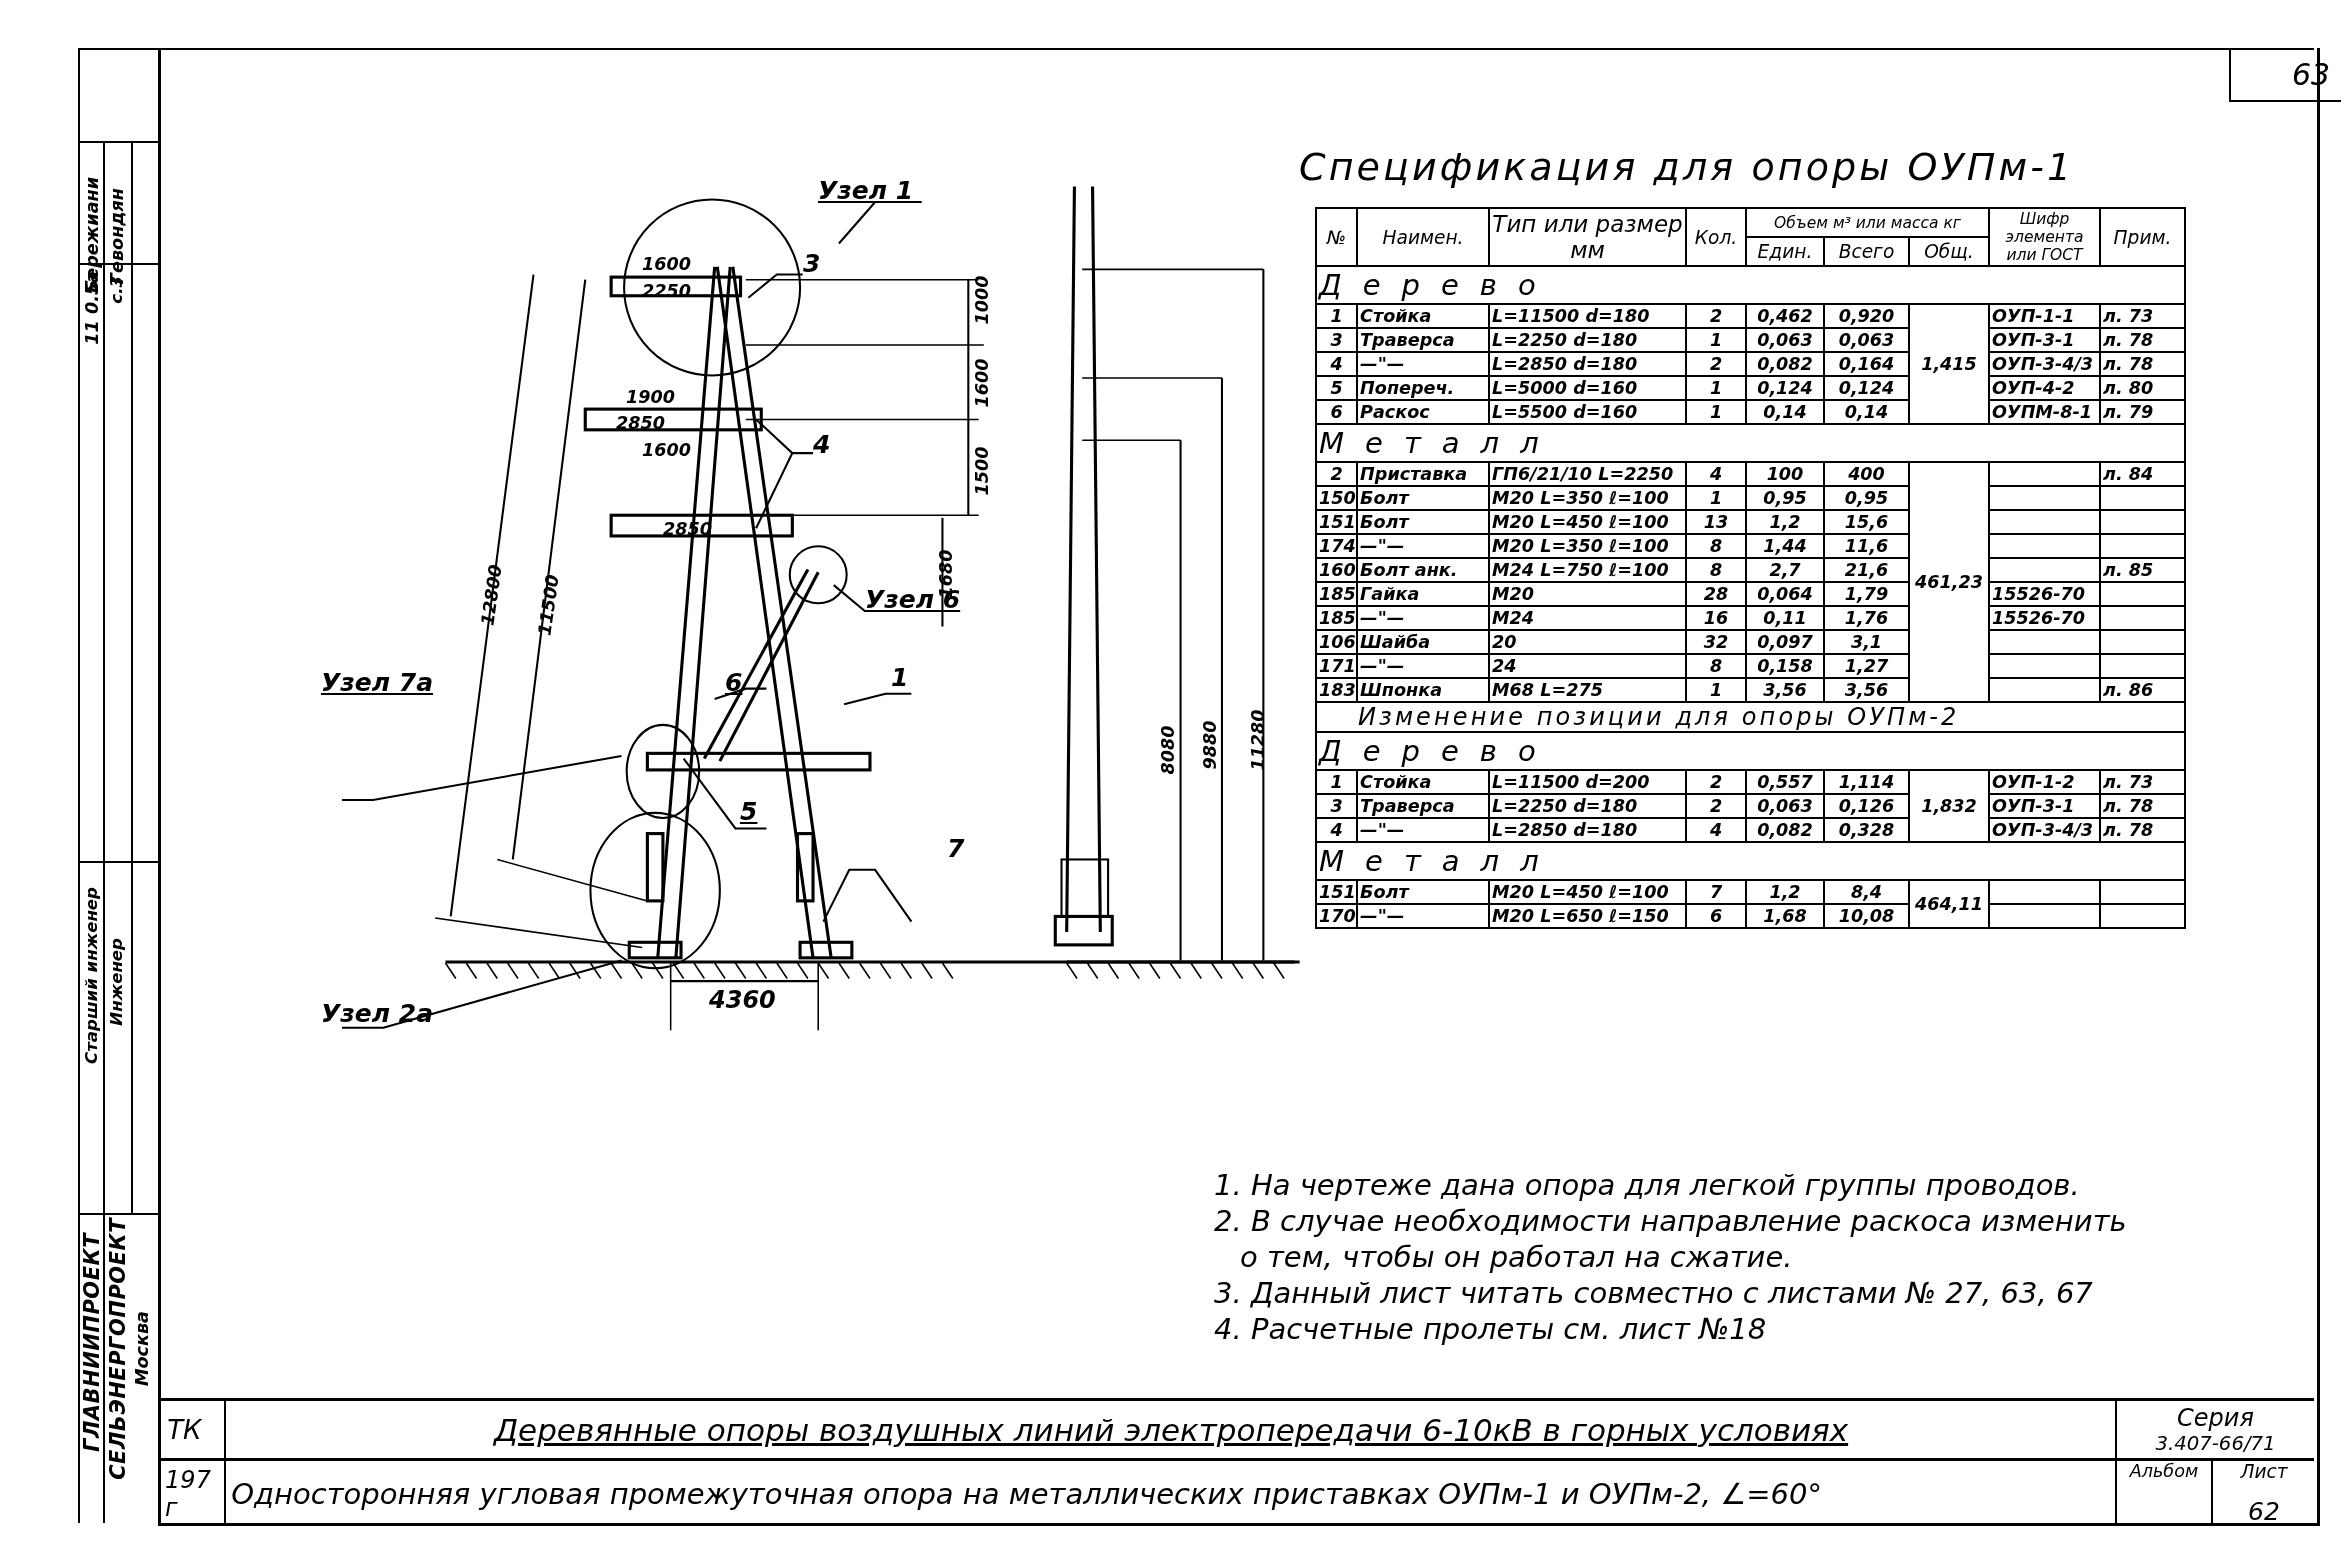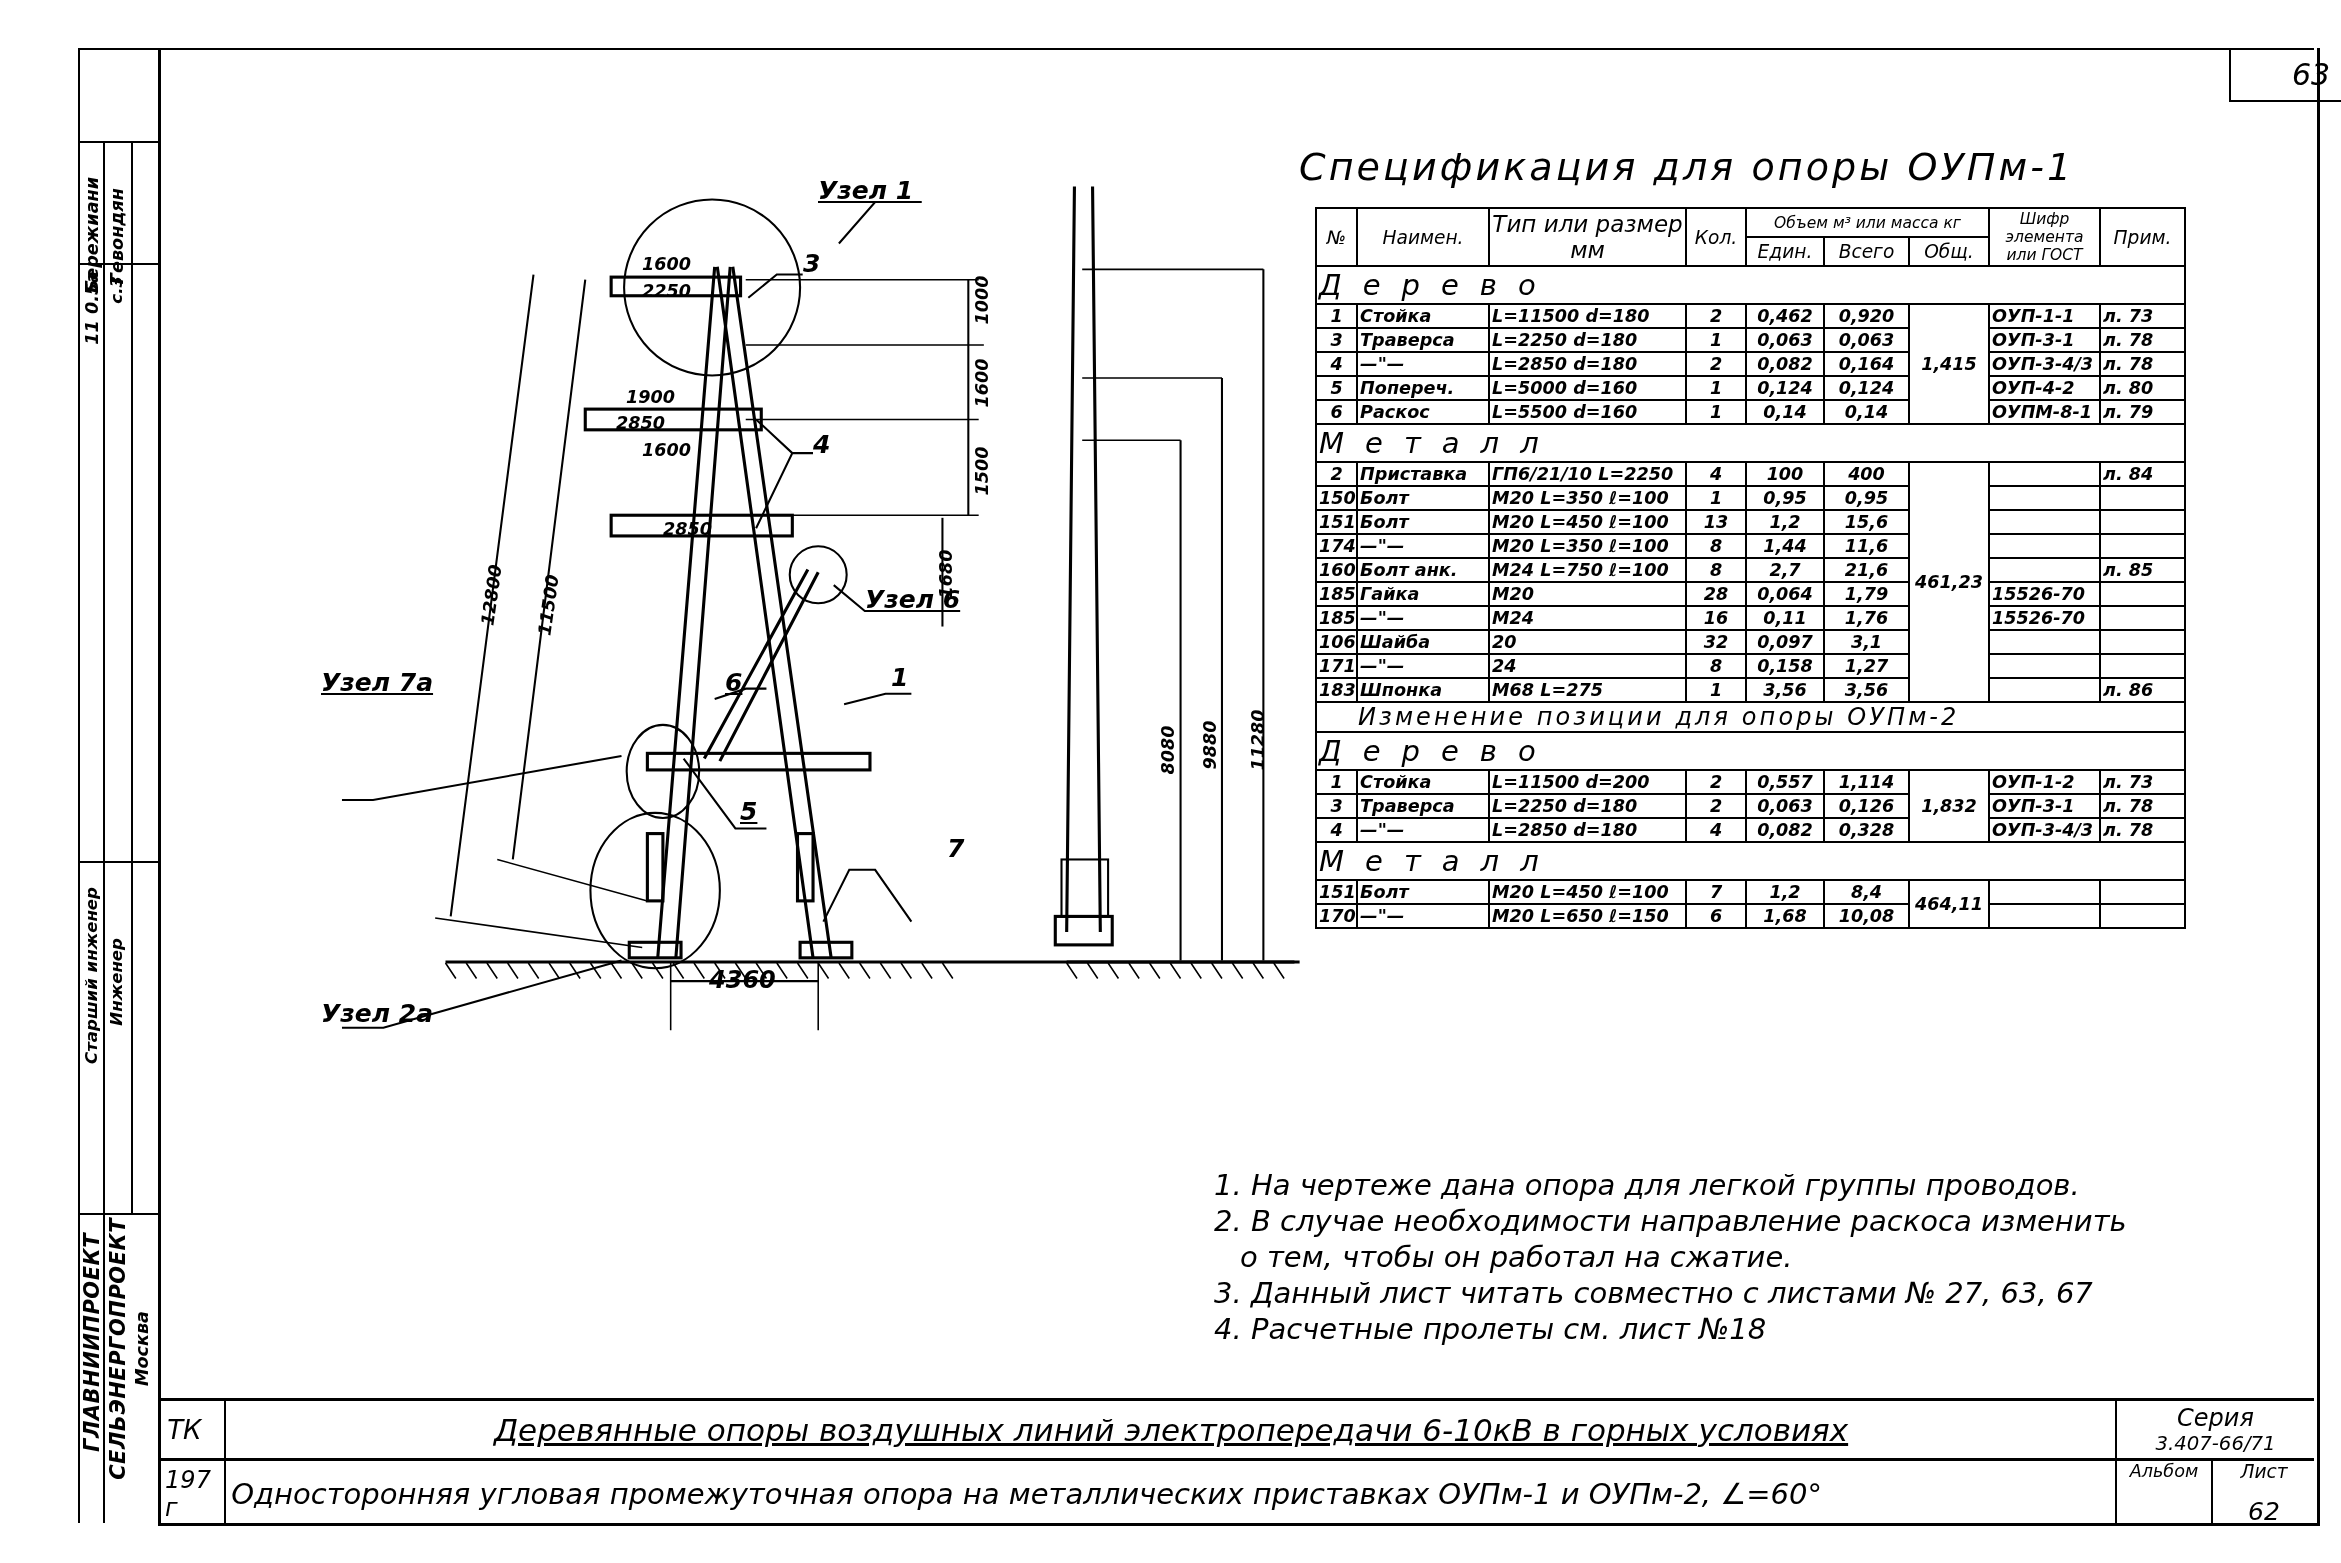--- a/index.html
+++ b/index.html
@@ -132,21 +132,21 @@
   <div class="dim" style="left:336px;top:216px;">1900</div>
   <div class="dim" style="left:326px;top:242px;">2850</div>
   <div class="dim" style="left:352px;top:269px;">1600</div>
   <div class="dim" style="left:373px;top:348px;">2850</div>
   <div class="dim" style="left:668px;top:119px;transform:rotate(-90deg);">1000</div>
   <div class="dim" style="left:668px;top:202px;transform:rotate(-90deg);">1600</div>
   <div class="dim" style="left:668px;top:290px;transform:rotate(-90deg);">1500</div>
   <div class="dim" style="left:632px;top:393px;transform:rotate(-90deg);">1680</div>
   <div class="dim" style="left:171px;top:414px;transform:rotate(-82deg);">12800</div>
   <div class="dim" style="left:228px;top:424px;transform:rotate(-82deg);">11500</div>
-  <div class="dim" style="left:419px;top:795px;font-size:24px;">4360</div>
+  <div class="dim" style="left:419px;top:815px;font-size:24px;">4360</div>
   <div class="dim" style="left:854px;top:569px;transform:rotate(-90deg);">8080</div>
   <div class="dim" style="left:896px;top:564px;transform:rotate(-90deg);">9880</div>
   <div class="dim" style="left:937px;top:559px;transform:rotate(-90deg);">11280</div>
 </div>
 
 <div id="spec-title">Спецификация для опоры ОУПм-1</div>
 
 <table id="spec">
   <colgroup>
     <col style="width:41px">

